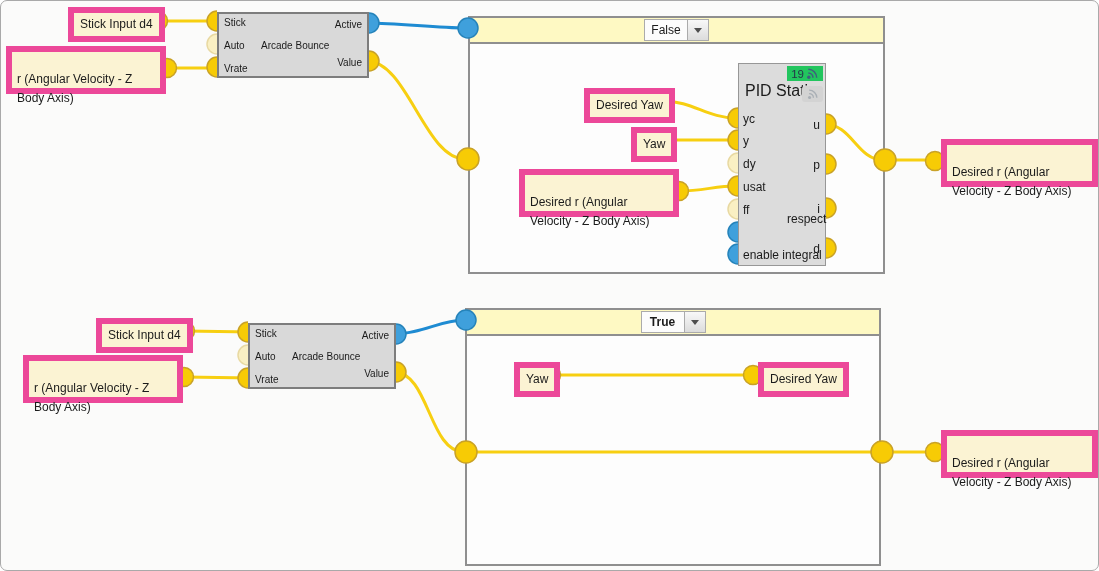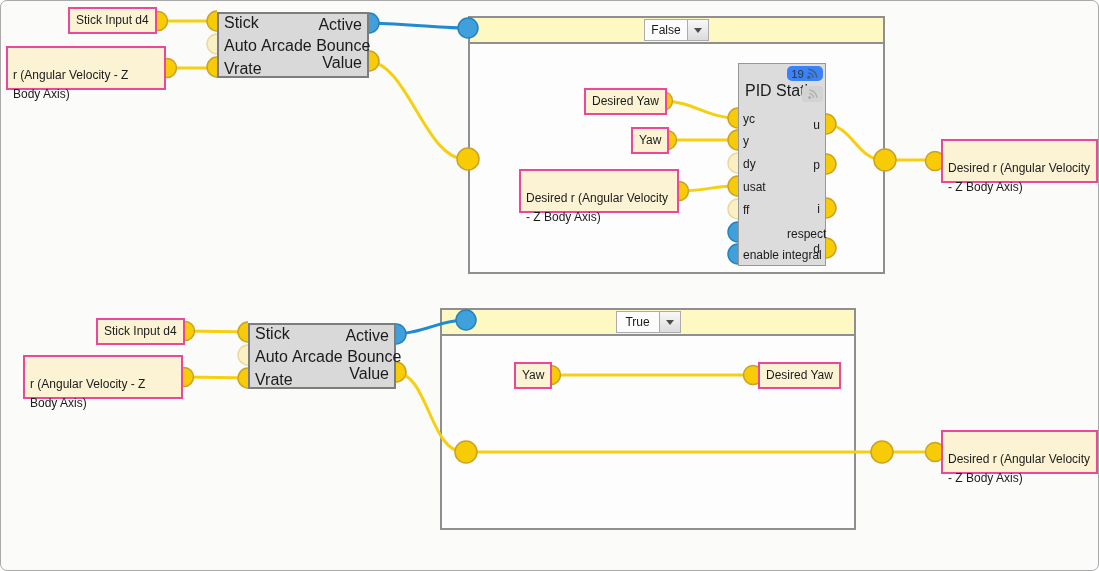--- a/index.html
+++ b/index.html
@@ -10,50 +10,50 @@
   .container-header{position:absolute;left:0;top:0;right:0;height:24px;background:#fef9c3;
           border-bottom:2px solid #8F8F8F;display:flex;align-items:center;justify-content:center;}
   .combobox{display:flex;height:22px;}
   .combobox-value{background:#FCFCFC;border:1px solid #ABABAB;width:44px;display:flex;align-items:center;
           justify-content:center;font-size:12px;box-sizing:border-box;}
   .combobox-button{width:21px;background:linear-gradient(#F8F8F8,#DCDCDC);border:1px solid #ABABAB;
           border-left:none;display:flex;align-items:center;justify-content:center;box-sizing:border-box;}
   .arrow{width:0;height:0;border-left:4px solid transparent;border-right:4px solid transparent;
           border-top:5px solid #4E4E4E;}
   #wires{position:absolute;left:0;top:0;z-index:1;}
-  .ynode{position:absolute;background:#FBF3D3;border:2px solid #ec4899;font-size:12px;line-height:19px;
+  .ynode{position:absolute;background:#FBF3D3;border:6px solid #ec4899;font-size:12px;line-height:19px;
           padding:2px 6px;white-space:nowrap;z-index:2;}
   .ynode.multi{white-space:normal;padding:18px 5px;box-sizing:border-box;line-height:19px;}
   .gnode{position:absolute;background:#D9D9D9;border:2px solid #7D7D7D;z-index:2;box-sizing:border-box;}
-  .gnode .plabel{position:absolute;font-size:16px;line-height:18px;white-space:nowrap;}
+  .gnode .plabel{position:absolute;font-size:10px;line-height:18px;white-space:nowrap;}
   .pid{background:#DCDCDC;border:1px solid #979797;}
   .pid .plabel{font-size:12px;line-height:16px;}
   .plabel.r{text-align:left;}
-  .badge{position:absolute;display:flex;align-items:center;gap:2px;background:#3b82f6;border-radius:5px;
+  .badge{position:absolute;display:flex;align-items:center;gap:2px;background:#22c55e;border-radius:0;
           padding:1px 4px;font-size:11.5px;color:#26364A;z-index:3;}
   .badge2{position:absolute;background:#D3D3D3;border-radius:3px;width:21px;height:16px;display:flex;
           align-items:center;justify-content:center;z-index:3;}
 </style>
 </head>
 <body>
 
 <div id="canvas">
 
   <div class="container" style="left:467px;top:15px;width:417px;height:258px;">
     <div class="container-header">
       <div class="combobox">
         <span class="combobox-value">False</span>
         <span class="combobox-button">
             <span class="arrow"></span>
           </span>
       </div>
     </div>
   </div>
 
-  <div class="container" style="left:439px;top:307px;width:416px;height:222px;">
+  <div class="container" style="left:464px;top:307px;width:416px;height:258px;font-weight:bold;">
     <div class="container-header">
       <div class="combobox">
         <span class="combobox-value">True</span>
         <span class="combobox-button">
             <span class="arrow"></span>
           </span>
       </div>
     </div>
   </div>
 
@@ -168,21 +168,21 @@
         <path d="M2.5 6.5 A5 5 0 0 1 7.5 11.5" stroke="currentColor" stroke-width="1.6" fill="none"></path>
         <path d="M2.5 2.5 A9 9 0 0 1 11.5 11.5" stroke="currentColor" stroke-width="1.6" fill="none"></path>
       </svg>
     </div>
     <span class="plabel" style="left:6px;top:19px;font-size:16px;">PID Static</span>
     <span class="plabel" style="left:4px;top:47px;">yc</span>
     <span class="plabel" style="left:4px;top:69px;">y</span>
     <span class="plabel" style="left:4px;top:92px;">dy</span>
     <span class="plabel" style="left:4px;top:115px;">usat</span>
     <span class="plabel" style="left:4px;top:138px;">ff</span>
-    <span class="plabel" style="left:4px;top:162px;padding-left:44px;">respect</span>
+    <span class="plabel" style="left:4px;top:147px;padding-left:44px;">respect</span>
     <span class="plabel" style="left:4px;top:183px;text-align:right;">enable integral</span>
     <span class="plabel r" style="right:5px;top:53px;">u</span>
     <span class="plabel r" style="right:5px;top:93px;">p</span>
     <span class="plabel r" style="right:5px;top:137px;">i</span>
     <span class="plabel r" style="right:5px;top:177px;">d</span>
   </div>
 
   <div class="ynode multi" style="left:940px;top:138px;width:157px;height:44px;"><span>Desired r (Angular Velocity - Z Body Axis)</span></div>
 
   <div class="ynode" style="left:95px;top:317px;"><span>Stick Input d4</span></div>

